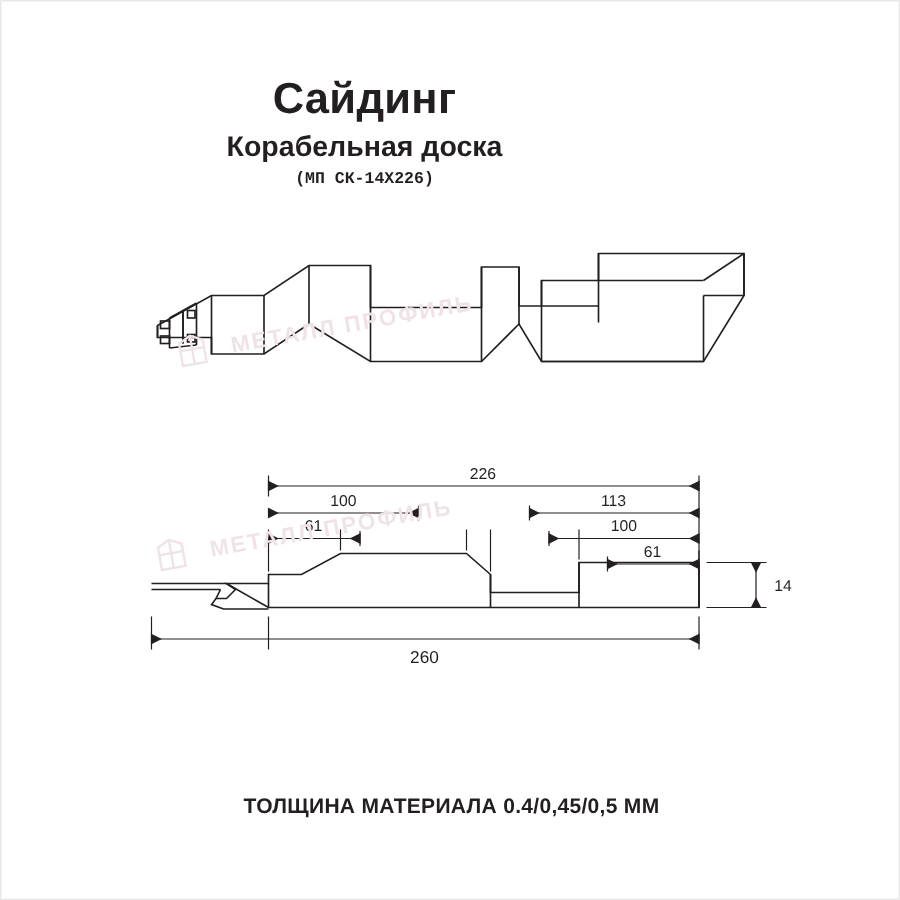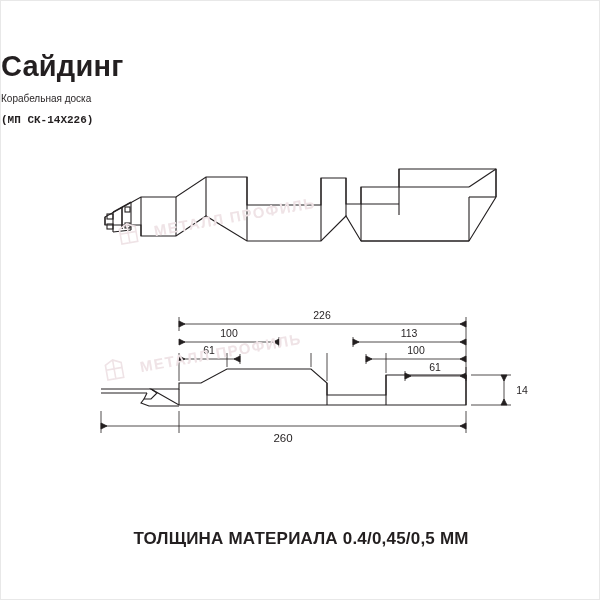--- a/index.html
+++ b/index.html
@@ -19,47 +19,48 @@
     width: 600px;
     height: 600px;
     box-sizing: border-box;
     border: 1px solid #e8e8e8;
   }
   .titles {
     position: absolute;
     top: 48px;
     left: 0;
     width: 484px;
+    text-align: center;
   }
   .title-main {
     font-size: 29px;
     font-weight: bold;
     letter-spacing: 0.2px;
     line-height: 34px;
   }
   .title-sub {
-    font-size: 10px;
-    font-weight: normal;
+    font-size: 19px;
+    font-weight: bold;
     margin-top: 8px;
     line-height: 16px;
   }
   .title-code {
     font-size: 11px;
     font-weight: bold;
     margin-top: 7px;
     line-height: 13px;
     font-family: Liberation Mono, monospace;
   }
   .footer {
     position: absolute;
     left: 0;
     top: 528px;
     width: 600px;
     text-align: center;
-    font-size: 17px;
+    font-size: 14px;
     font-weight: bold;
     letter-spacing: 0.2px;
   }
   .drawing {
     position: absolute;
     left: 0;
     top: 0;
     width: 600px;
     height: 600px;
   }

